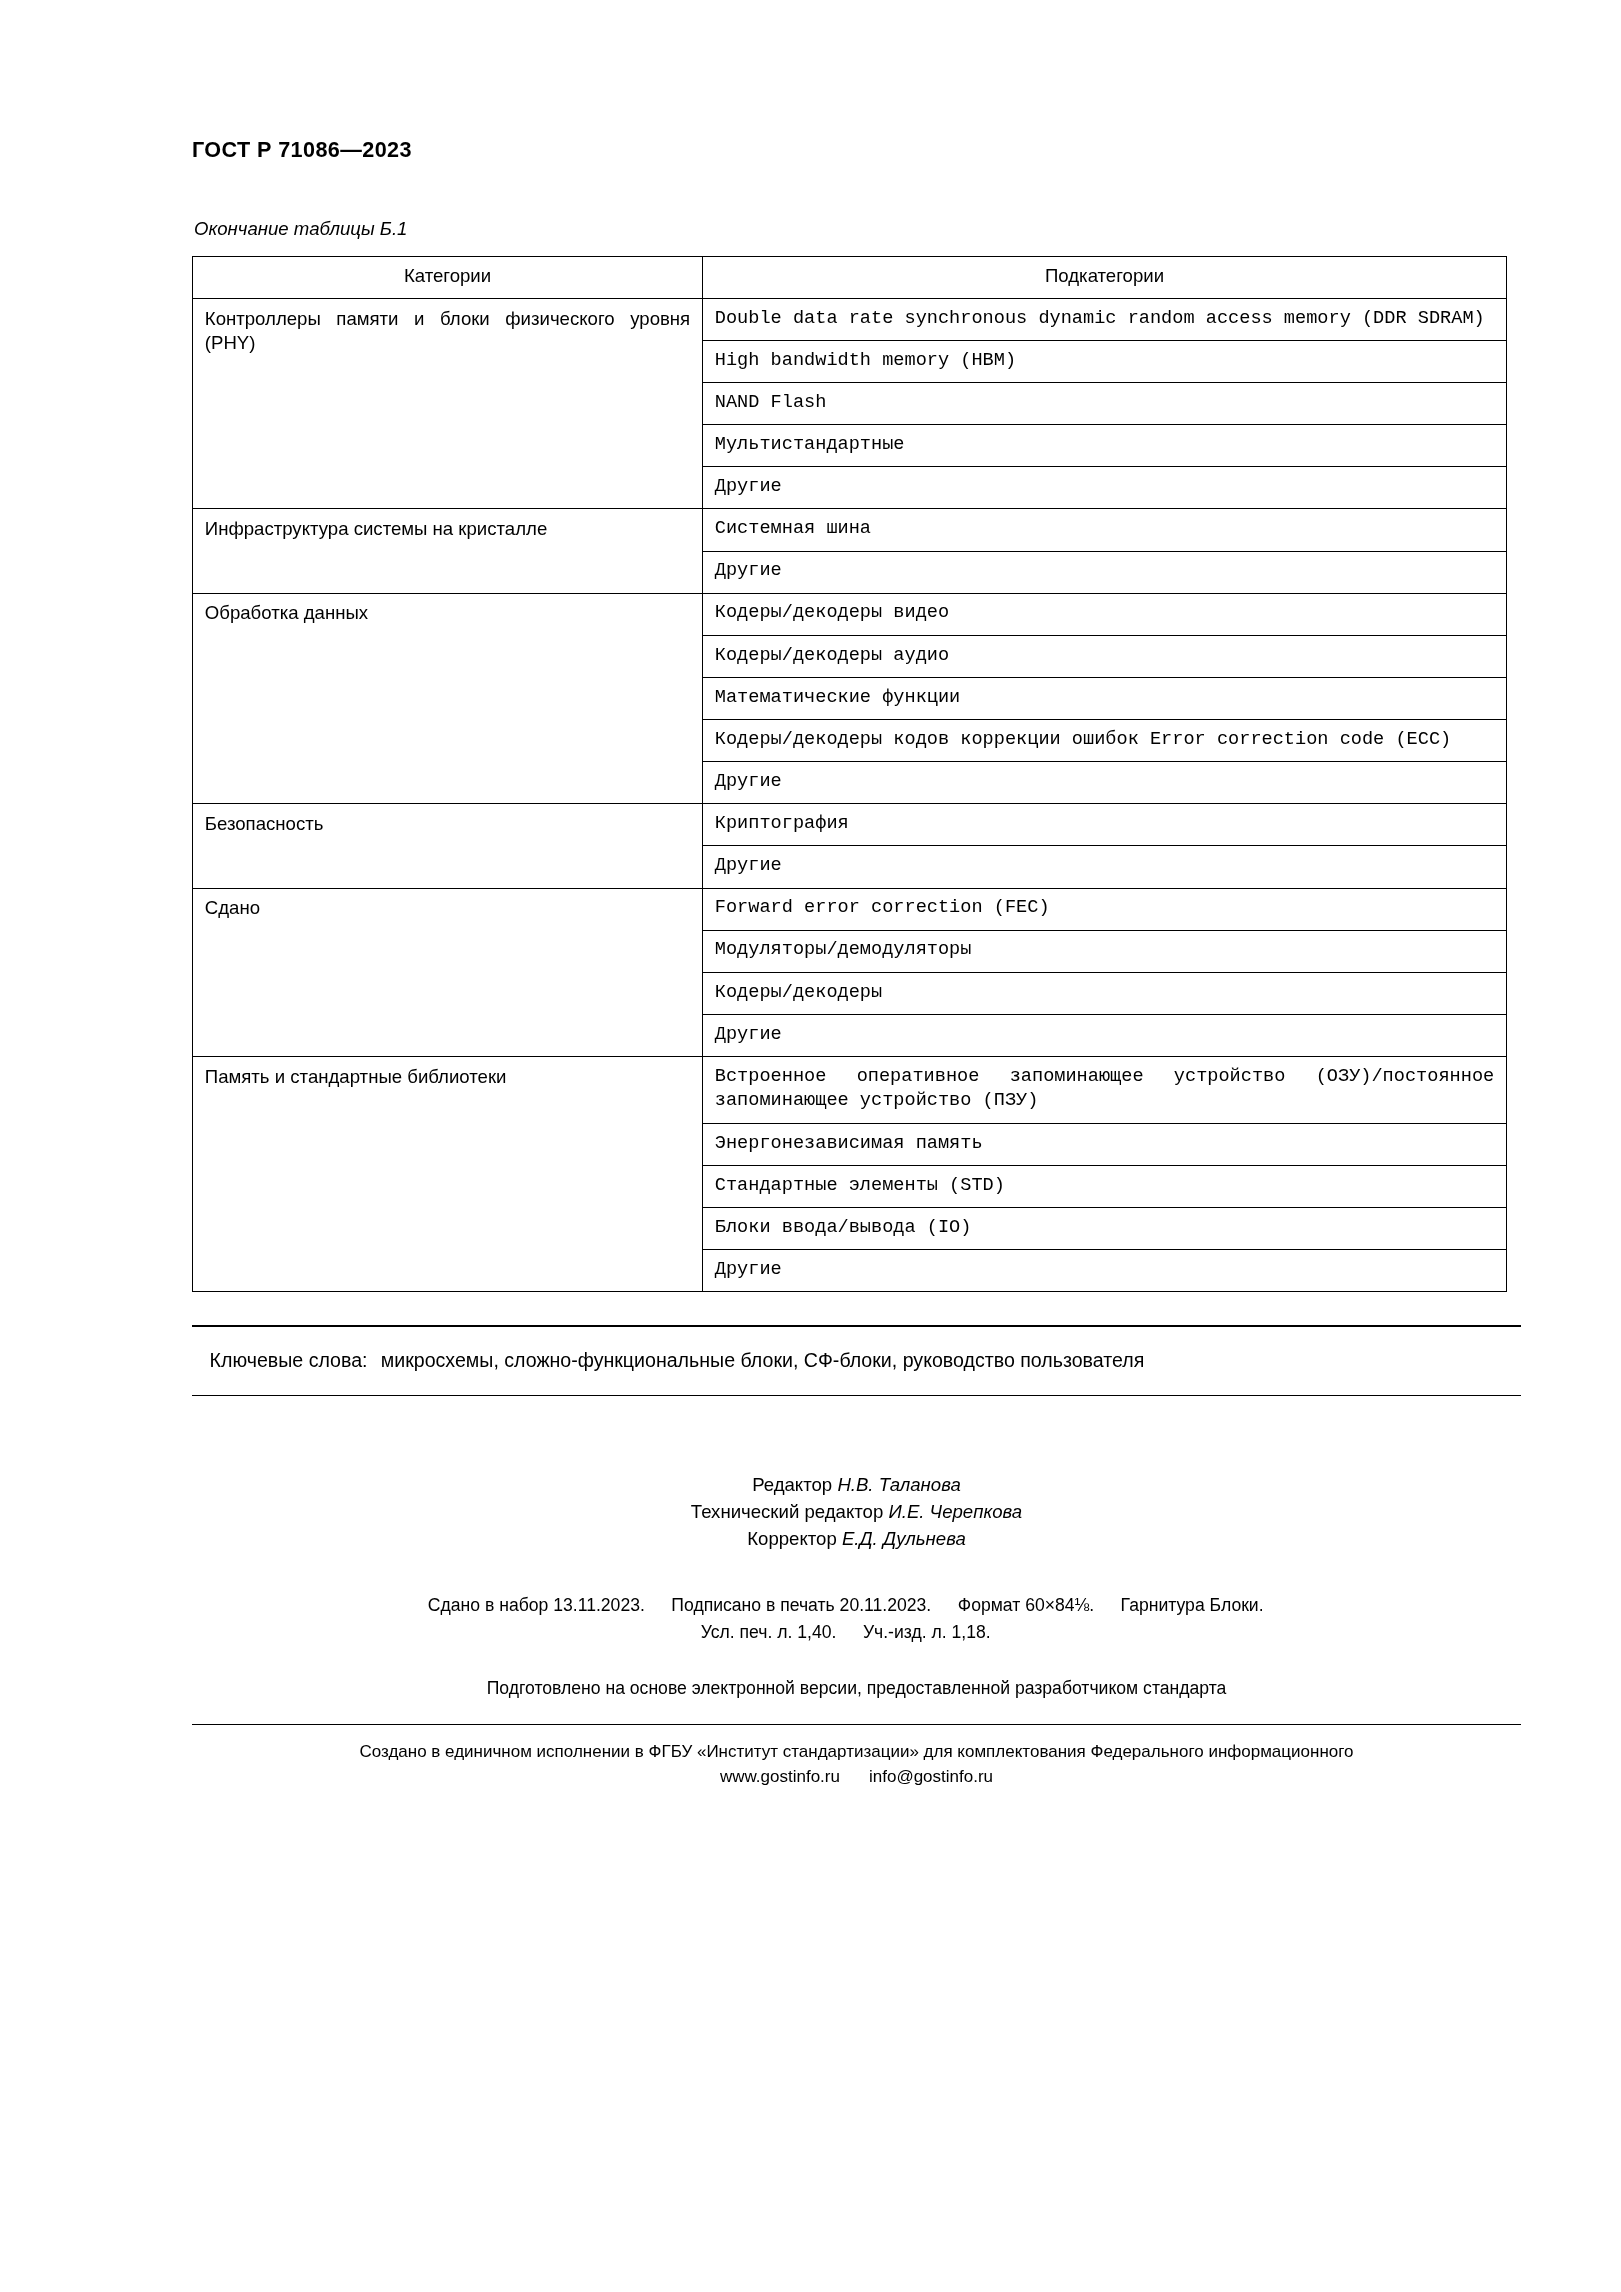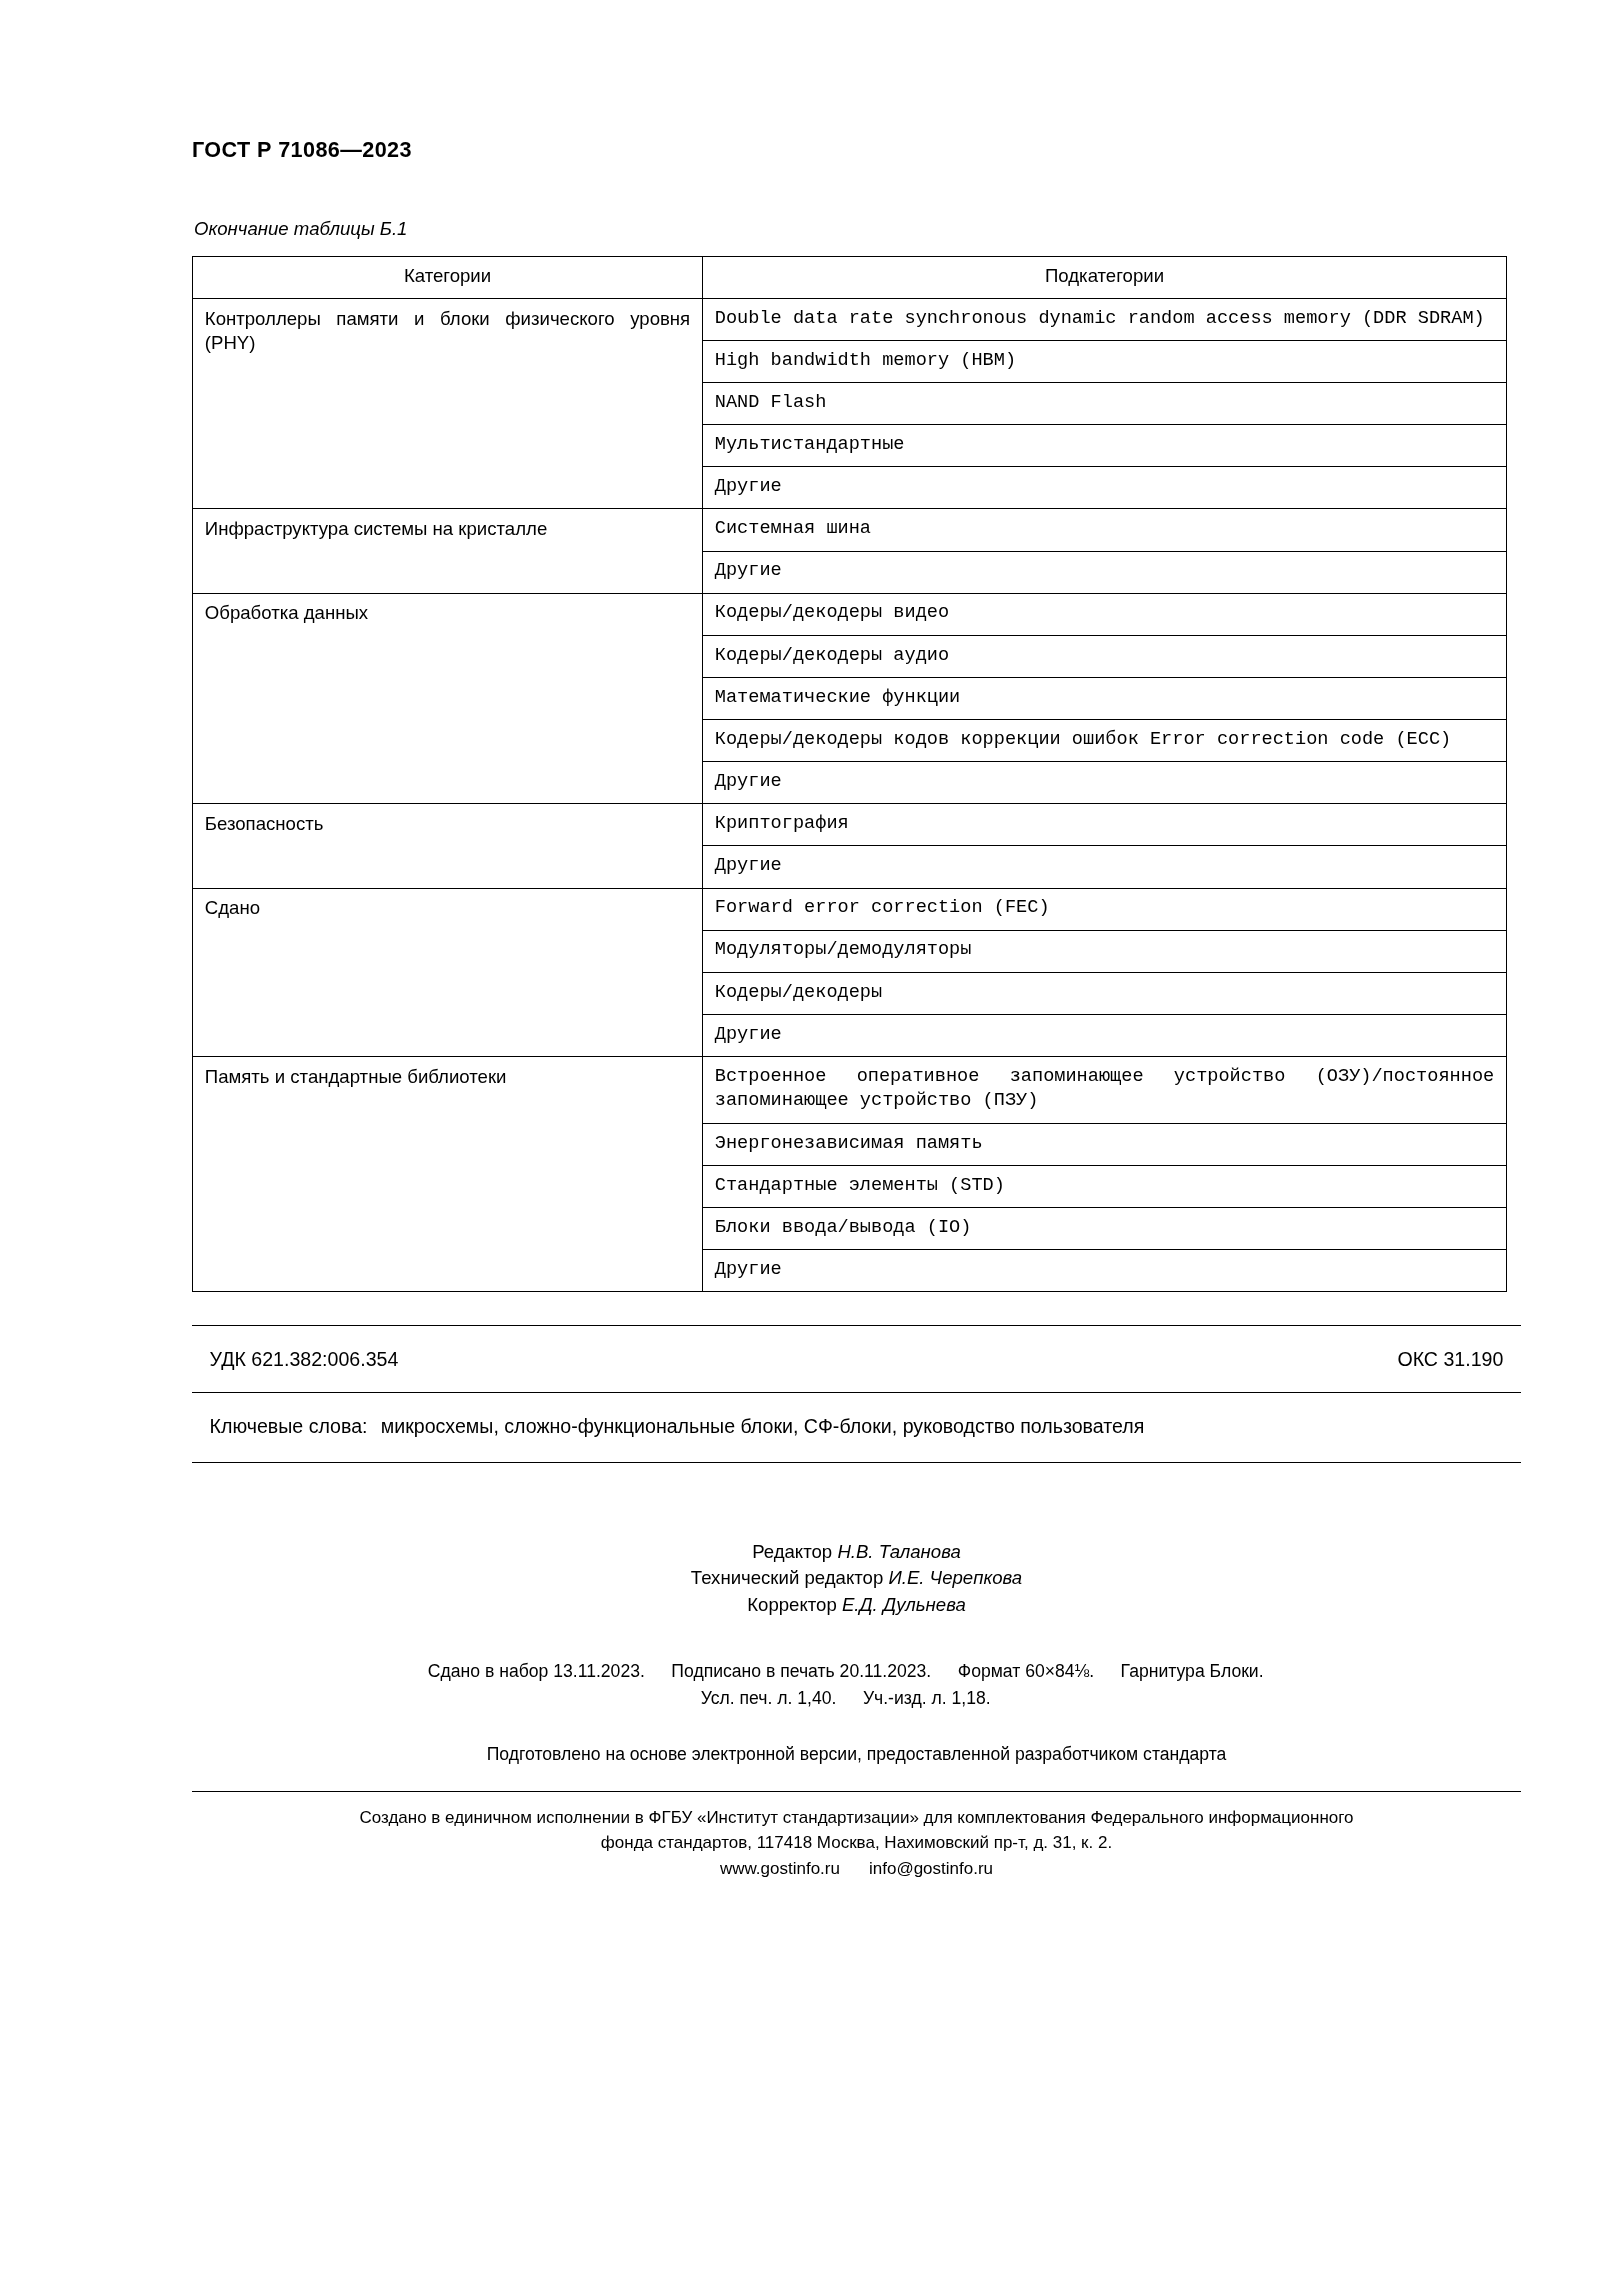--- a/index.html
+++ b/index.html
@@ -229,24 +229,20 @@
         <tr>
           <td class="sub-cell">Другие</td>
         </tr>
 
       </tbody>
     </table>
 
     <div style="height:33px"></div>
     <hr class="rule">
 
-    <div class="udk-row">
-      <span>УДК 621.382:006.354</span>
-      <span>ОКС 31.190</span>
-    </div>
 
     <hr class="rule">
 
     <div class="keywords">
       <span class="kw-label">Ключевые слова:</span>
       <span class="kw-value" style="margin-left:7.8px">микросхемы, сложно-функциональные блоки, СФ-блоки, руководство пользователя</span>
     </div>
 
     <hr class="rule">
 
@@ -277,21 +273,20 @@
         <span>Уч.-изд. л. 1,18.</span>
       </div>
     </div>
 
     <div class="prepared">Подготовлено на основе электронной версии, предоставленной разработчиком стандарта</div>
 
     <hr class="rule">
 
     <div class="footer-block">
       <div>Создано в единичном исполнении в ФГБУ «Институт стандартизации» для комплектования Федерального информационного</div>
-      <div>фонда стандартов, 117418 Москва, Нахимовский пр-т, д. 31, к. 2.</div>
       <div>
         <span>www.gostinfo.ru</span>
         <span style="display:inline-block;width:19.6px"></span>
         <span>info@gostinfo.ru</span>
       </div>
     </div>
 
   </div>
 </div>
 

